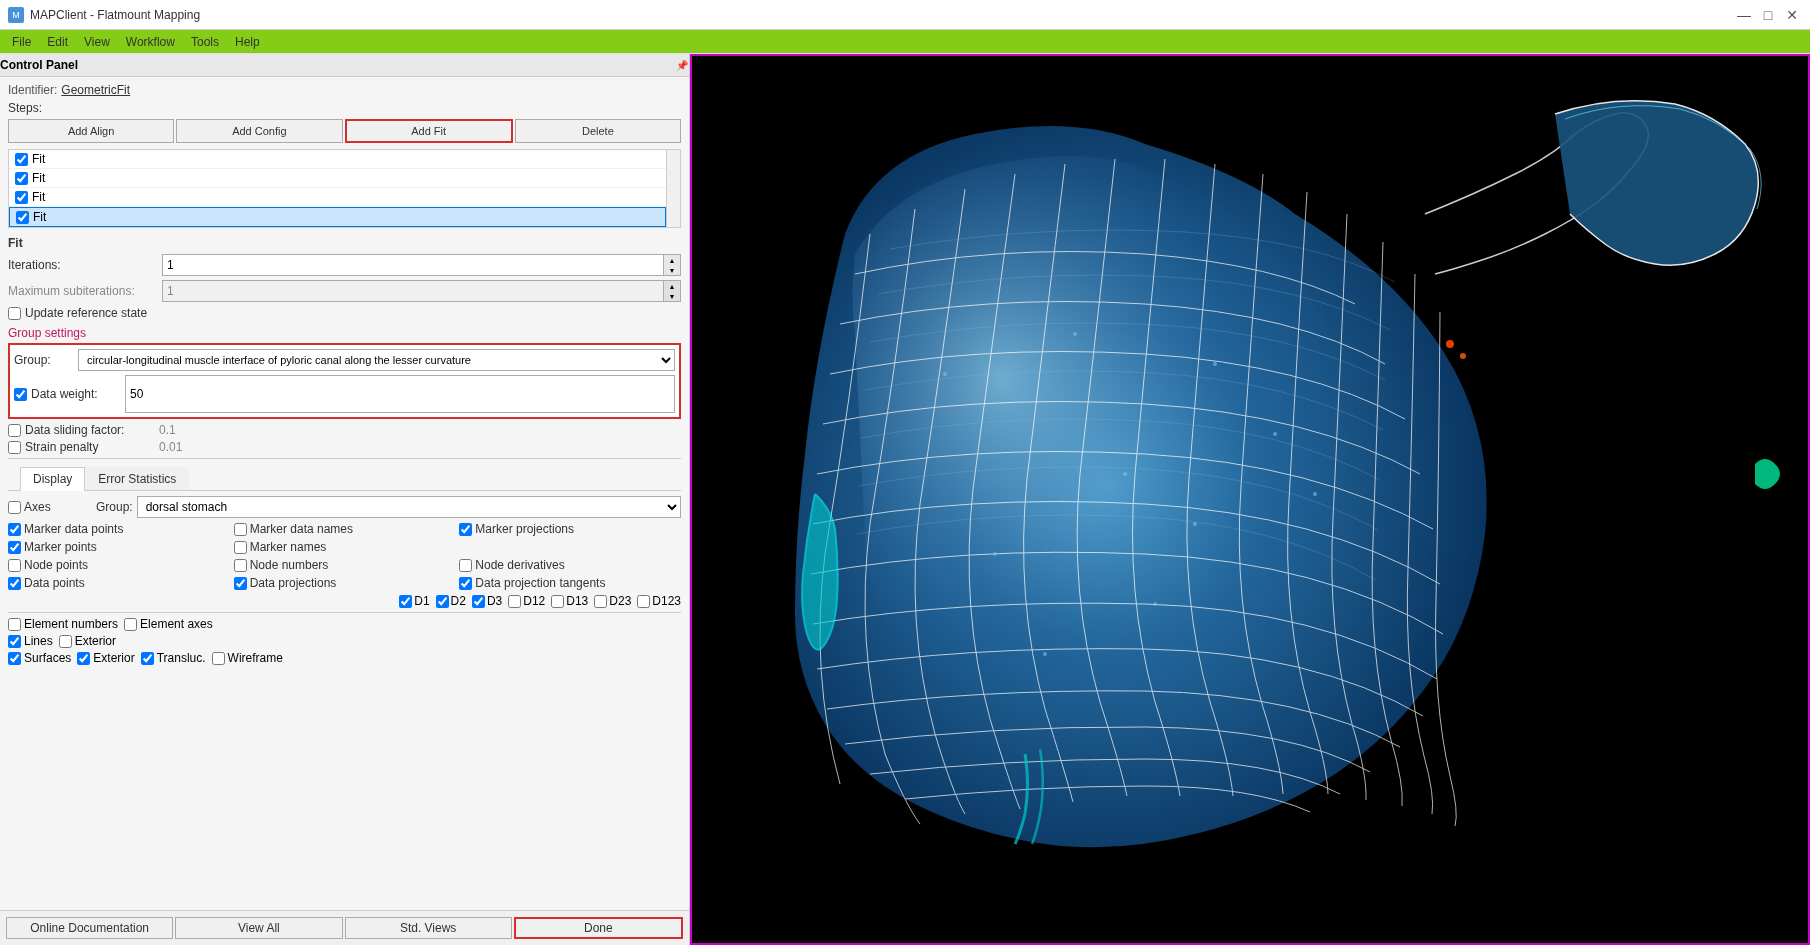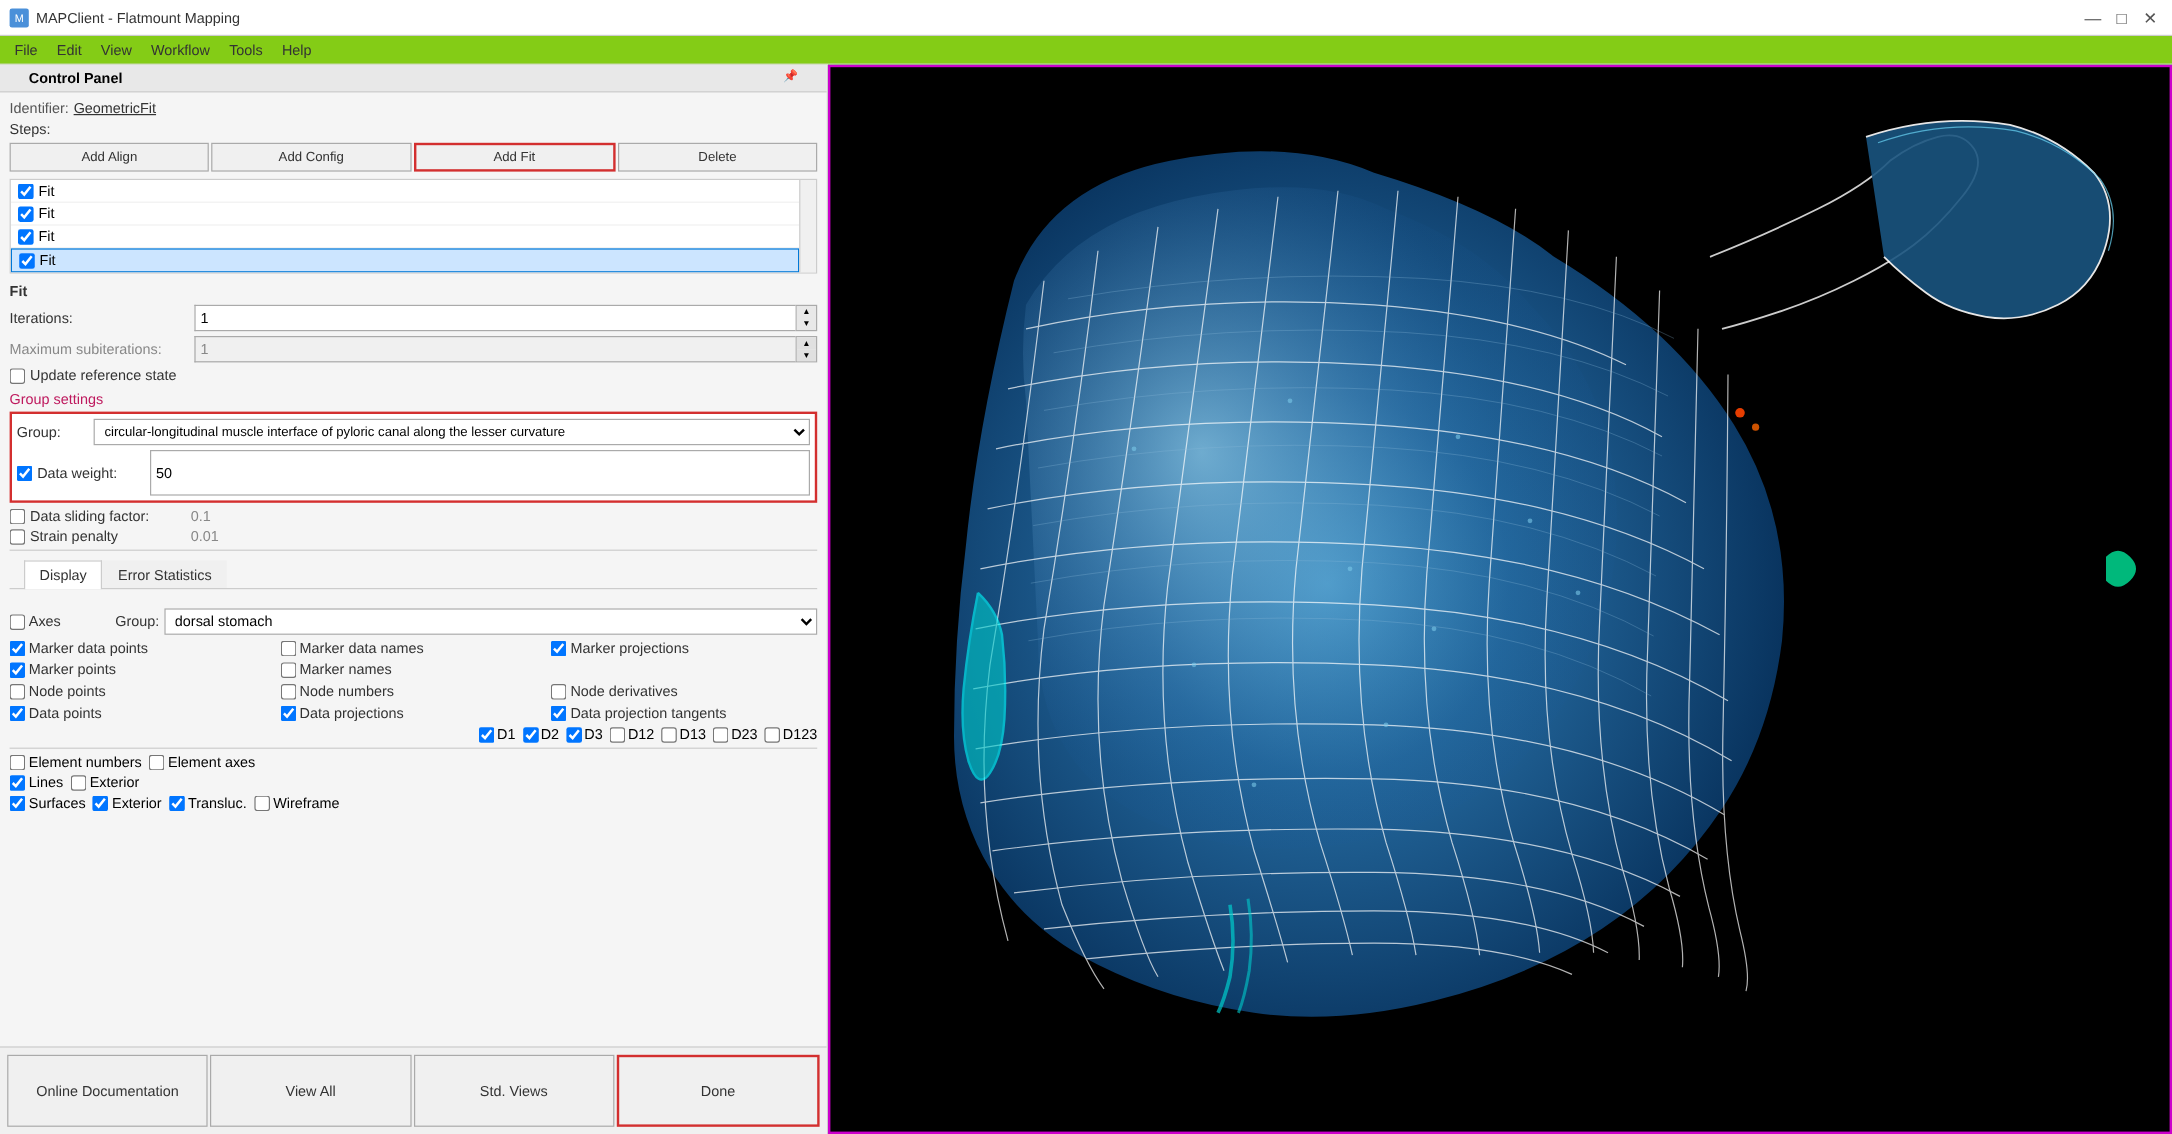--- a/index.html
+++ b/index.html
@@ -49,26 +49,27 @@
       min-width: 690px;
       background: #f5f5f5;
       border-right: 1px solid #ccc;
       display: flex;
       flex-direction: column;
       overflow: hidden;
     }
 
     .panel-header {
       background: #e8e8e8;
-      padding: 4px 24px;
+      padding: 4px 0;
       font-size: 12px;
       font-weight: bold;
       border-bottom: 1px solid #ccc;
       display: flex;
       justify-content: space-between;
+      align-items: center;
     }
 
     .panel-content {
       flex: 1;
       overflow-y: auto;
       padding: 6px 8px;
     }
 
     .identifier-row {
       display: flex;
@@ -254,21 +255,21 @@
       font-size: 12px;
     }
     .optional-row input[type="checkbox"] { margin: 0; }
     .optional-label { width: 130px; color: #333; }
     .optional-value { color: #888; }
 
     
     .tabs-row {
       display: flex;
       border-bottom: 1px solid #ccc;
-      margin: 8px 0 16px 0;
+      margin: 8px 0 5px 0;
       padding-left: 12px;
     }
     .tab {
       padding: 4px 12px;
       font-size: 12px;
       cursor: pointer;
       border: 1px solid transparent;
       border-bottom: none;
       color: #333;
       background: #f0f0f0;
@@ -356,21 +357,21 @@
     
     .bottom-buttons {
       display: flex;
       gap: 2px;
       padding: 6px;
       border-top: 1px solid #ccc;
       background: #f0f0f0;
     }
     .bottom-btn {
       flex: 1;
-      padding: 21px 4px;
+      padding: 2px 4px;
       font-size: 12px;
       border: 1px solid #aaa;
       background: #f0f0f0;
       cursor: pointer;
       color: #333;
     }
     .bottom-btn.highlighted {
       border: 2px solid #d32f2f;
       background: #f0f0f0;
     }

